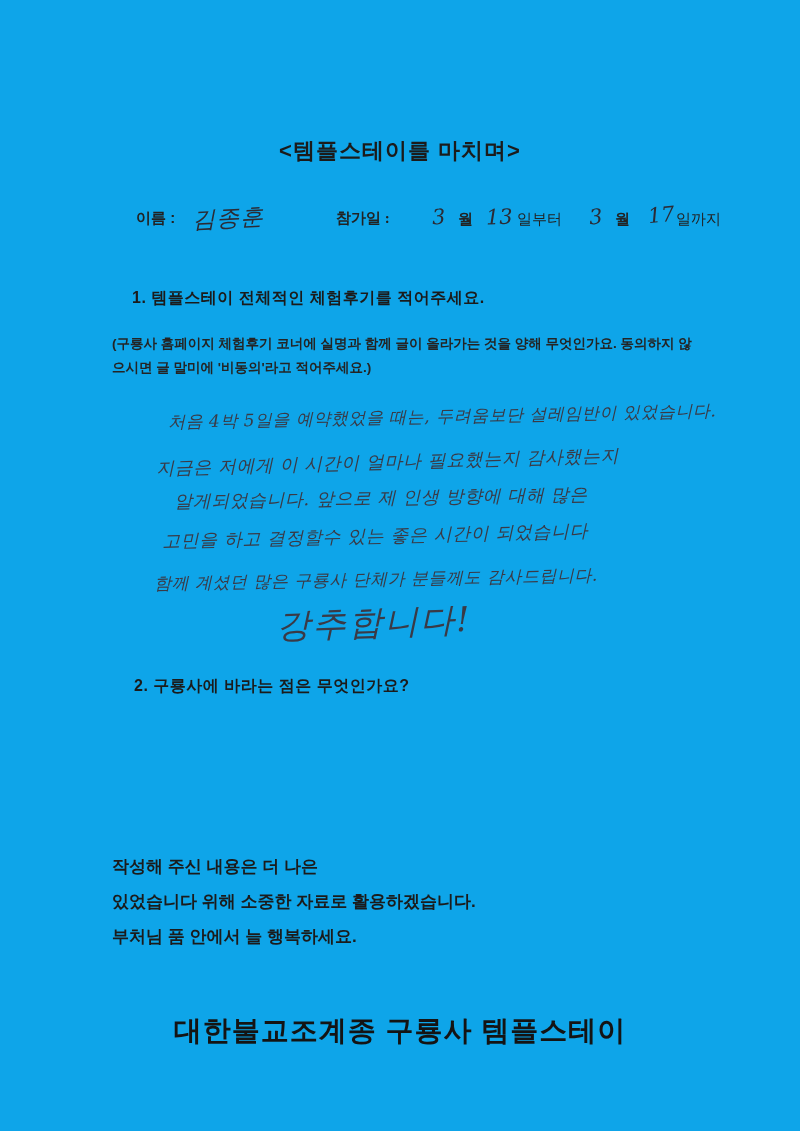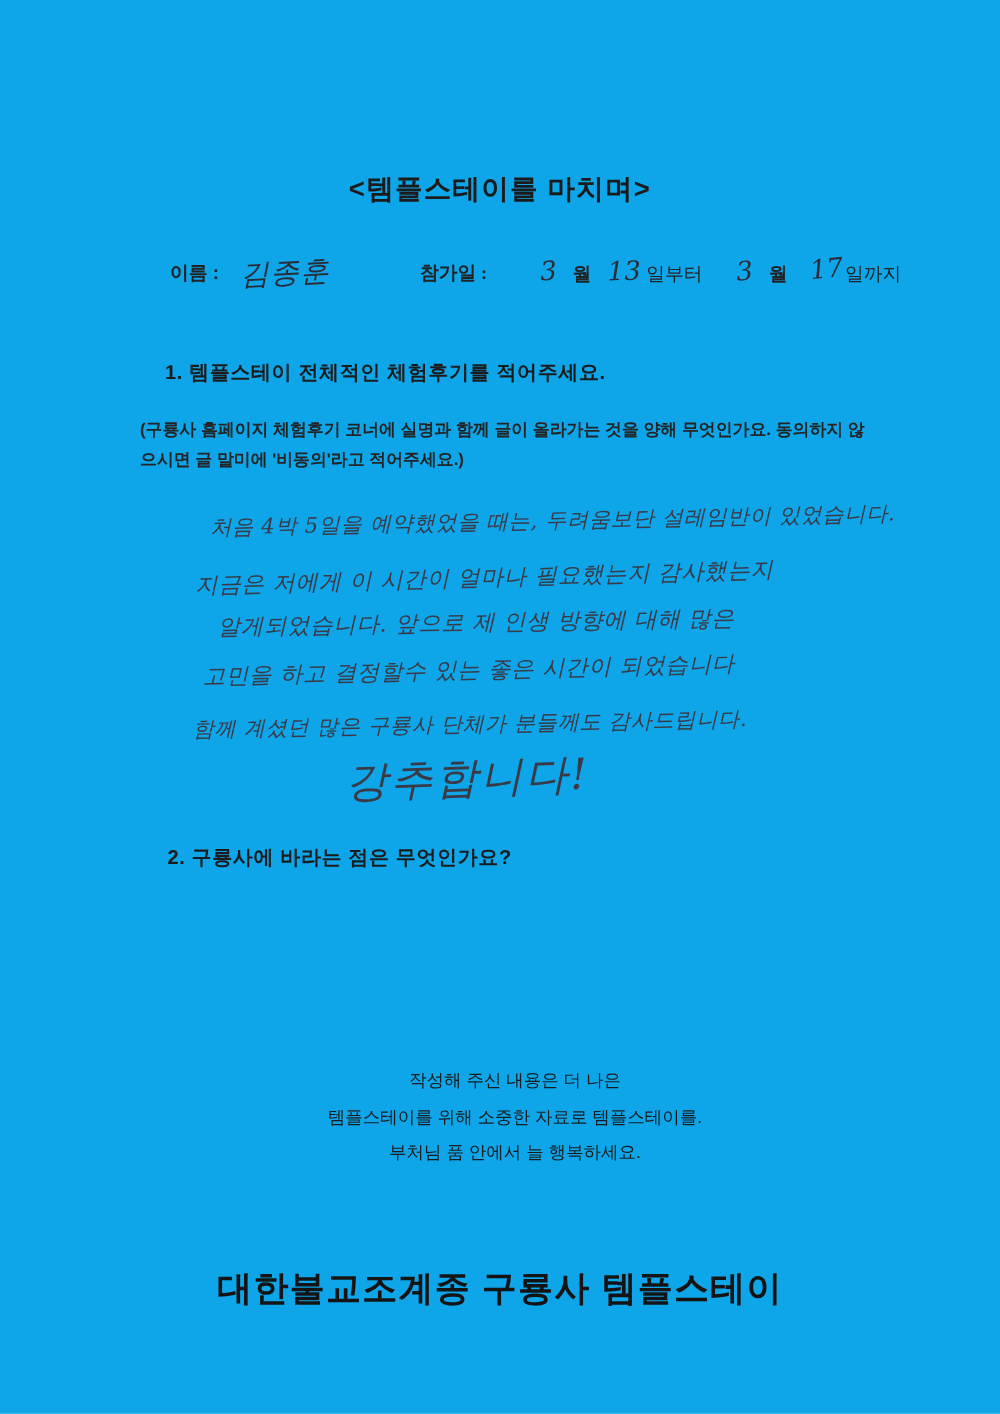--- a/index.html
+++ b/index.html
@@ -134,25 +134,24 @@
     color: #1b1b1b;
     margin-left: 22px;
   }
 
   
   .closing {
     position: absolute;
     top: 850px;
     left: 112px;
     width: 600px;
-    font-size: 14px;
-    font-weight: normal;
+    font-size: 17px;
+    font-weight: bold;
     line-height: 2.05;
     color: #1b1b1b;
-    text-align: center;
   }
 
   .footer {
     position: absolute;
     top: 1012px;
     left: 0;
     width: 800px;
     text-align: center;
     font-size: 28px;
     font-weight: bold;
@@ -191,19 +190,19 @@
     <div class="line al3">알게되었습니다. 앞으로 제 인생 방향에 대해 많은</div>
     <div class="line al4">고민을 하고 결정할수 있는 좋은 시간이 되었습니다</div>
     <div class="line al5">함께 계셨던 많은 구룡사 단체가 분들께도 감사드립니다.</div>
     <div class="line al6">강추합니다!</div>
   </div>
 
   <div class="q2">2. 구룡사에 바라는 점은 무엇인가요?</div>
 
   <div class="closing">
     <div>작성해 주신 내용은 더 나은</div>
-    <div>템플스테이를 위해 소중한 자료로 템플스테이를.</div>
+    <div>있었습니다 위해 소중한 자료로 활용하겠습니다.</div>
     <div>부처님 품 안에서 늘 행복하세요.</div>
   </div>
 
   <div class="footer">대한불교조계종 구룡사 템플스테이</div>
 
 </div>
 
 </body></html>

